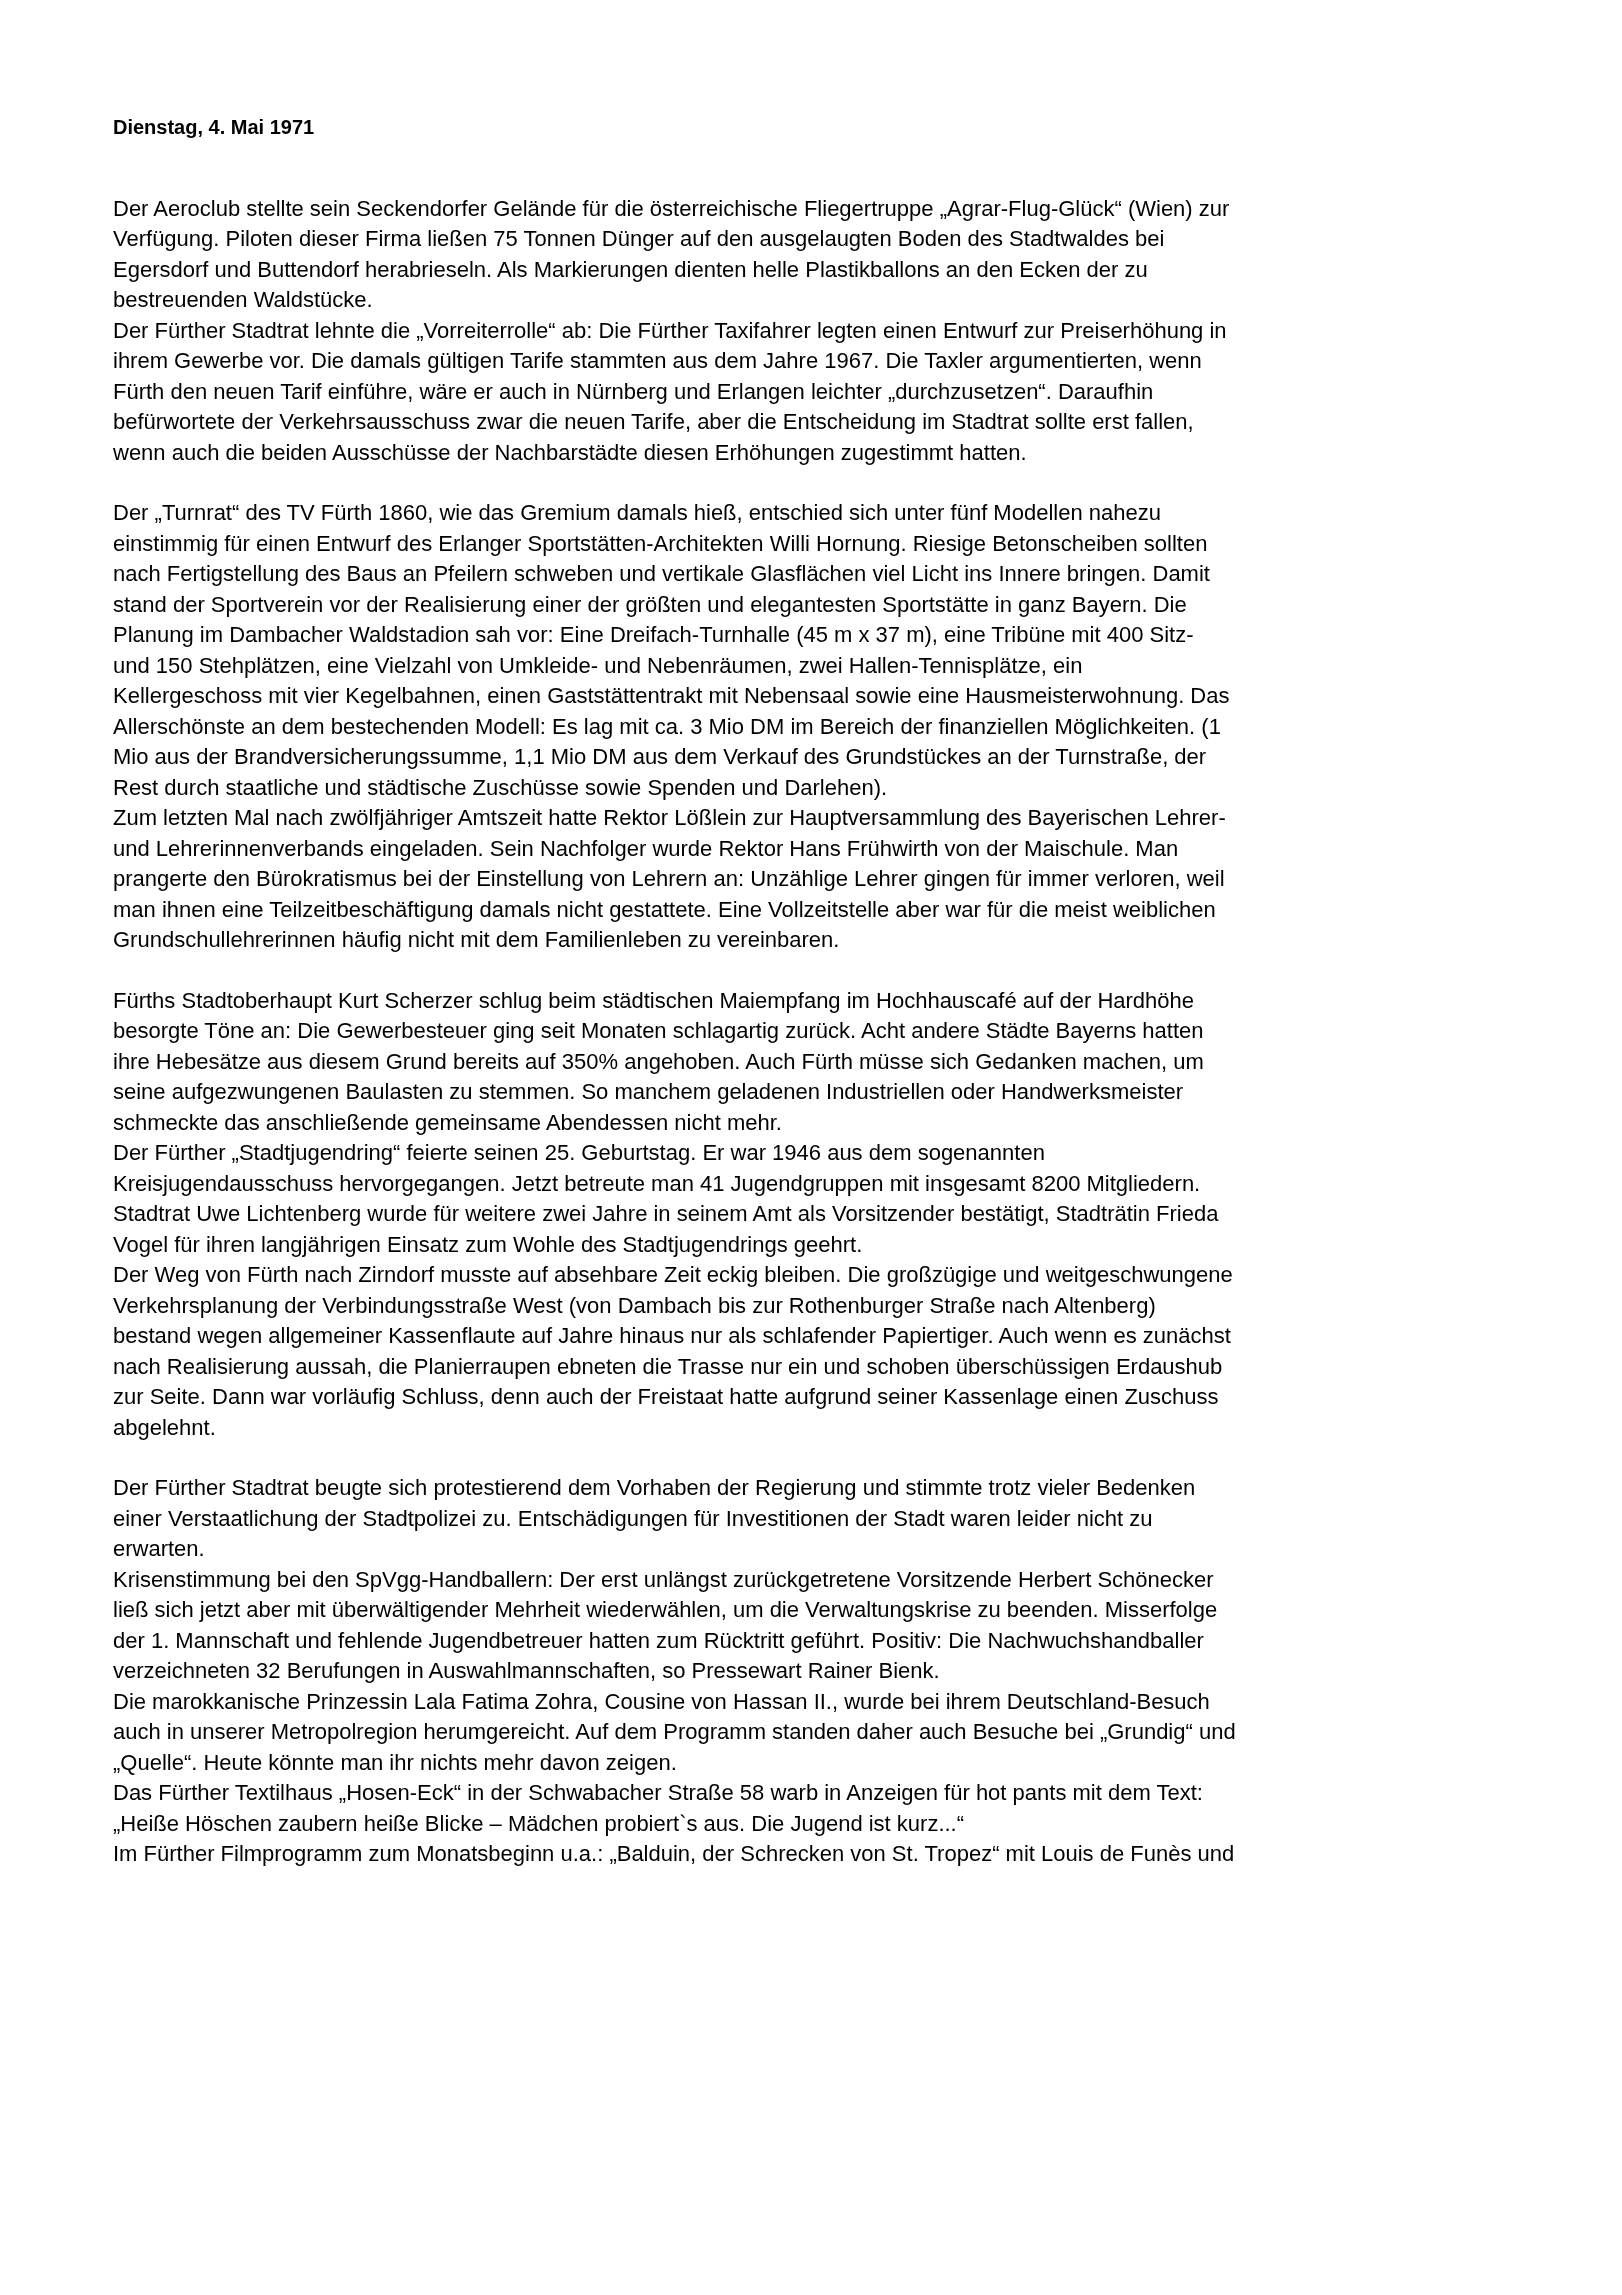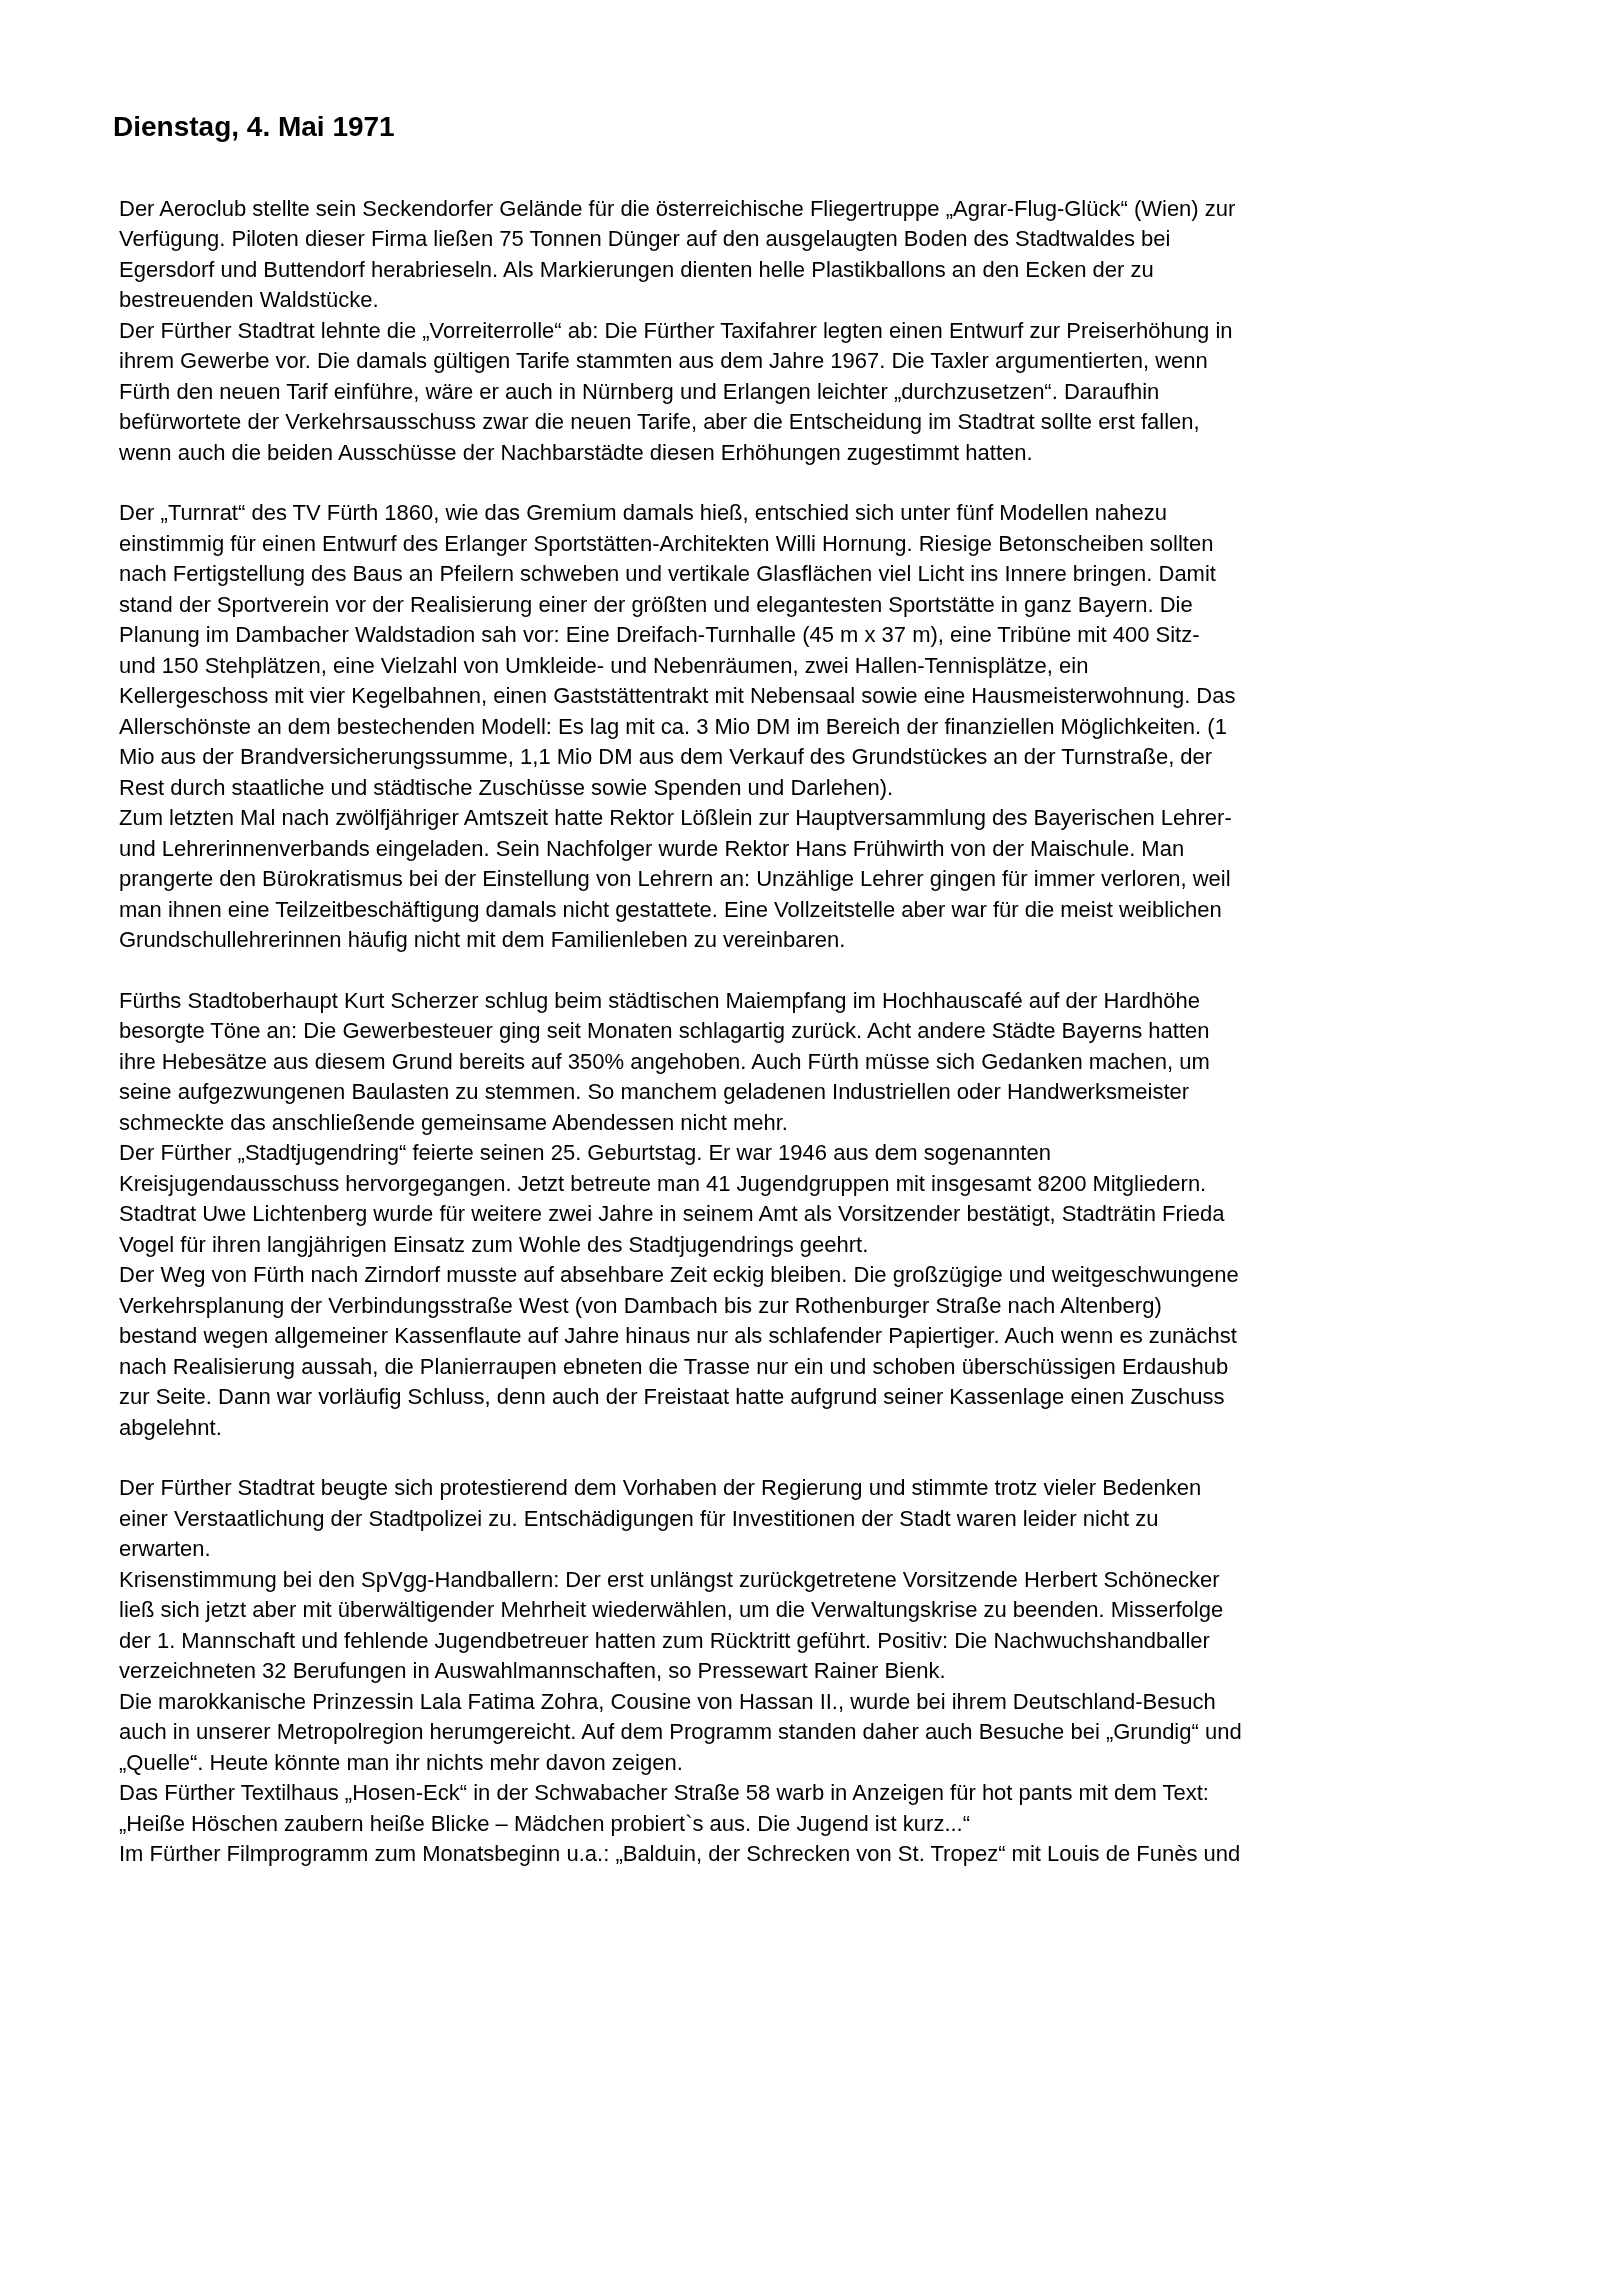--- a/index.html
+++ b/index.html
@@ -17,31 +17,31 @@
     position: relative;
     box-sizing: border-box;
     width: 1623px;
     height: 2295px;
     background: #ffffff;
     padding: 112px 91px 0 113px;
     overflow: hidden;
   }
   .section { margin: 0 0 30px 0; }
   .section-heading {
-    font-size: 28px;
+    font-size: 20px;
     line-height: 30.5px;
     font-weight: bold;
     margin: 0 0 51px 0;
     white-space: pre-line;
   }
   .section-body {
     font-size: 22px;
     line-height: 30.5px;
     font-weight: normal;
-    margin: 6px;
+    margin: 0;
     white-space: pre-line;
   }
   .page-footer {
     position: absolute;
     top: 2122px;
     left: 0;
     width: 1623px;
     text-align: center;
     font-family: "Liberation Serif", serif;
     font-size: 28.5px;

